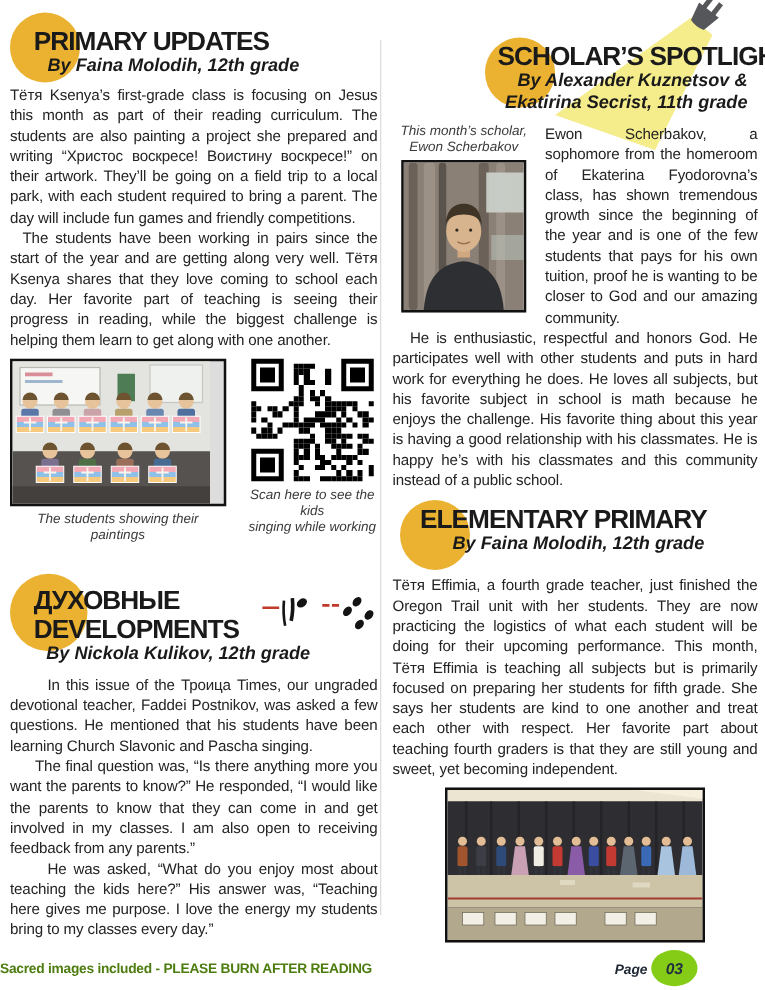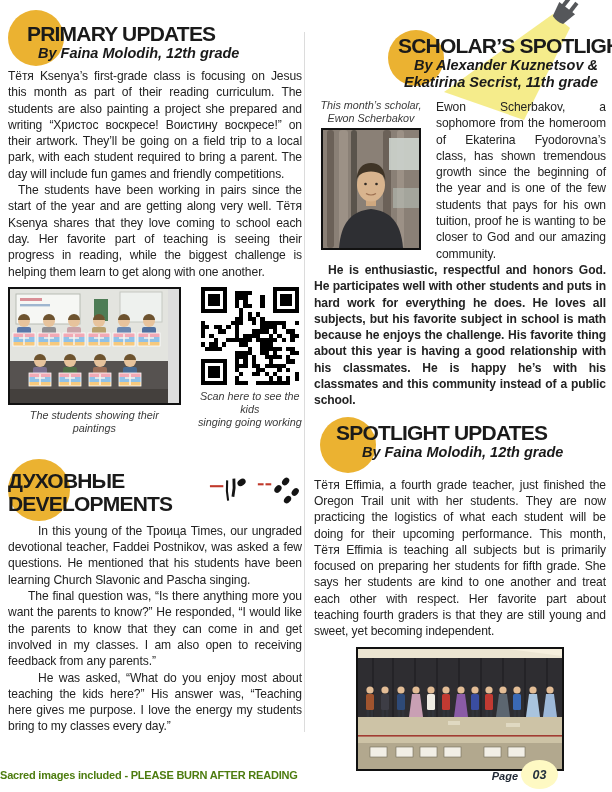--- a/index.html
+++ b/index.html
@@ -55,36 +55,36 @@
   .qr-modules div.on{background:#000;}
   .qr-finder{position:absolute;width:26px;height:26px;border:4px solid #000;background:#fff;box-sizing:border-box;}
   .qr-finder::after{content:"";position:absolute;inset:3px;background:#000;}
   .qr-f-tl{left:0;top:0}.qr-f-tr{right:0;top:0}.qr-f-bl{left:0;bottom:0}
   .qr-wrap .caption{margin-top:5px;}
   .photo-left .caption{margin-top:4px;}
 
   
   #sec-dukhovnye{position:relative;margin-top:16px;padding-top:18px;}
   #sec-dukhovnye .accent-circle{left:0;top:8px;width:62px;height:62px;}
-  #sec-dukhovnye .sec-title{}
+  #sec-dukhovnye .sec-title{margin-left:19px;}
   #sec-dukhovnye .byline{margin-left:29px;}
   #sec-dukhovnye p.body-text{margin-top:8px;}
   #sec-dukhovnye p.body-text + p.body-text{margin-top:0;}
   .notation{position:absolute;right:2px;top:22px;z-index:1;}
 
   
   #sec-scholar{position:relative;padding-top:34px;}
   .spotlight-svg{position:absolute;left:104px;top:0;z-index:0;}
   #sec-scholar .accent-circle{left:74px;top:30px;width:56px;height:56px;}
   #sec-scholar .sec-title{margin-left:84px;white-space:nowrap;}
   #sec-scholar .byline{margin-left:72px;width:212px;text-align:right;line-height:16.5px;}
   .scholar-content{margin-top:9px;position:relative;z-index:1;}
   .scholar-float{float:left;width:114px;margin-right:8px;}
   .scholar-photo{width:96px;height:118px;margin:3px auto 0;}
-  .scholar-content p.body-text + p.body-text{margin-top:0;font-weight:bold;}
+  .scholar-content p.body-text + p.body-text{margin-top:0;}
 
   
   #sec-elementary{position:relative;margin-top:8px;padding-top:4px;}
   #sec-elementary .accent-circle{left:6px;top:0;width:56px;height:56px;}
   #sec-elementary .sec-title{margin-left:22px;}
   #sec-elementary .byline{margin-left:48px;}
   #sec-elementary p.body-text{margin-top:16px;}
   .stage-wrap{width:208px;margin:7px auto 0;}
   .stage-photo{width:204px;height:120px;}
 
@@ -92,21 +92,21 @@
   .footer-warning{
     position:absolute;left:0;width:612px;bottom:11px;text-align:left;
     font-weight:700;font-size:11px;color:#4d7c0f;letter-spacing:-0.2px;z-index:3;
   }
   .page-label{
     position:absolute;right:46px;bottom:10px;font-style:italic;font-weight:700;
     font-size:11px;color:#1f2733;z-index:3;
   }
   .page-badge{
     position:absolute;right:6px;bottom:3px;width:37px;height:29px;border-radius:50%;
-    background:#fef9c3;display:flex;align-items:center;justify-content:center;
+    background:#84cc16;display:flex;align-items:center;justify-content:center;
     font-style:italic;font-weight:700;font-size:12.5px;color:#23303f;z-index:3;
   }
   .clearfix::after{content:"";display:block;clear:both;}
 </style>
 </head>
 <body>
 
 <div class="page">
   <div class="divider"></div>
 
@@ -697,21 +697,21 @@
               <div class="on"></div>
               <div></div>
               <div></div>
             </div>
           <div class="qr-finder qr-f-tl"></div>
           <div class="qr-finder qr-f-tr"></div>
           <div class="qr-finder qr-f-bl"></div>
         </div>
         <div class="caption">
           <span>Scan here to see the kids</span><br>
-          <span>singing going working</span>
+          <span>singing while working</span>
         </div>
       </div>
     </div>
 
     <section id="sec-dukhovnye">
       <div class="accent-circle"></div>
       <svg class="notation" width="92" height="36" viewBox="0 0 96 36">
         <line x1="2" y1="13" x2="16" y2="13" stroke="#c0392b" stroke-width="2.2"></line>
         <path d="M20,7 q-1,11 1,21" stroke="#141414" stroke-width="2.2" fill="none"></path>
         <path d="M27,5 q1,10 -1,19" stroke="#141414" stroke-width="3" fill="none"></path>
@@ -721,22 +721,23 @@
         <ellipse cx="73" cy="16" rx="4.4" ry="3.2" fill="#141414" transform="rotate(-50 73 16)"></ellipse>
         <ellipse cx="81" cy="8" rx="4.4" ry="3.2" fill="#141414" transform="rotate(-50 81 8)"></ellipse>
         <ellipse cx="83" cy="27" rx="4.4" ry="3.2" fill="#141414" transform="rotate(-50 83 27)"></ellipse>
         <ellipse cx="91" cy="19" rx="4.4" ry="3.2" fill="#141414" transform="rotate(-50 91 19)"></ellipse>
       </svg>
       <div class="sec-head">
         <h1 class="sec-title">
           <span>ДУХОВНЫЕ</span><br>
           <span>DEVELOPMENTS</span>
         </h1>
+        <div class="byline">By Nickola Kulikov, 12th grade</div>
       </div>
-      <p class="body-text ind-30">In this young of the Троица Times, our ungraded devotional teacher, Faddei Postnikov, was asked a few questions. He mentioned that his students have been learning Church Slavonic and Pascha singing.</p>
+      <p class="body-text ind-30">In this issue of the Троица Times, our ungraded devotional teacher, Faddei Postnikov, was asked a few questions. He mentioned that his students have been learning Church Slavonic and Pascha singing.</p>
       <p class="body-text ind-20">The final question was, “Is there anything more you want the parents to know?” He responded, “I would like the parents to know that they can come in and get involved in my classes. I am also open to receiving feedback from any parents.”</p>
       <p class="body-text ind-30">He was asked, “What do you enjoy most about teaching the kids here?” His answer was, “Teaching here gives me purpose. I love the energy my students bring to my classes every day.”</p>
     </section>
   </div>
 
   <div class="col-right">
 
     <section id="sec-scholar">
       <svg class="spotlight-svg" width="164" height="126" viewBox="0 0 164 126">
         <polygon points="135,14 152,28 106,120 26,92" fill="#F4EB85" opacity="0.95"></polygon>
@@ -781,21 +782,21 @@
           </div>
         </div>
         <p class="body-text">Ewon Scherbakov, a sophomore from the homeroom of Ekaterina Fyodorovna’s class, has shown tremendous growth since the beginning of the year and is one of the few students that pays for his own tuition, proof he is wanting to be closer to God and our amazing community.</p>
         <p class="body-text ind-14">He is enthusiastic, respectful and honors God. He participates well with other students and puts in hard work for everything he does. He loves all subjects, but his favorite subject in school is math because he enjoys the challenge. His favorite thing about this year is having a good relationship with his classmates.  He is happy he’s with his classmates and this community instead of a public school.</p>
       </div>
     </section>
 
     <section id="sec-elementary">
       <div class="accent-circle"></div>
       <div class="sec-head">
-        <h1 class="sec-title">SPOTLIGHT UPDATES</h1>
+        <h1 class="sec-title">ELEMENTARY PRIMARY</h1>
         <div class="byline">By Faina Molodih, 12th grade</div>
       </div>
       <p class="body-text">Тётя Effimia, a fourth grade teacher, just finished the Oregon Trail unit with her students. They are now practicing the logistics of what each student will be doing for their upcoming performance. This month, Тётя Effimia is teaching all subjects but is primarily focused on preparing her students for fifth grade. She says her students are kind to one another and treat each other with respect. Her favorite part about teaching fourth graders is that they are still young and sweet, yet becoming independent.</p>
       <div class="stage-wrap">
         <div class="photo-frame">
           <svg class="stage-photo" viewBox="0 0 204 120">
             <rect width="204" height="120" fill="#2e2d31"></rect>
             <rect x="0" y="0" width="204" height="9" fill="#ece5d2"></rect>
             <polygon points="150,0 204,0 204,7" fill="#f6efdd"></polygon>
             <g fill="#1d1c20" opacity="0.55">

